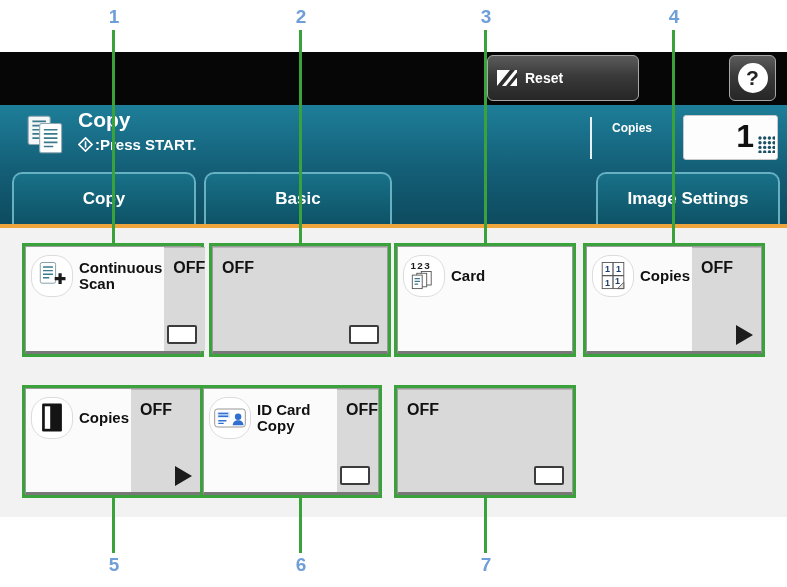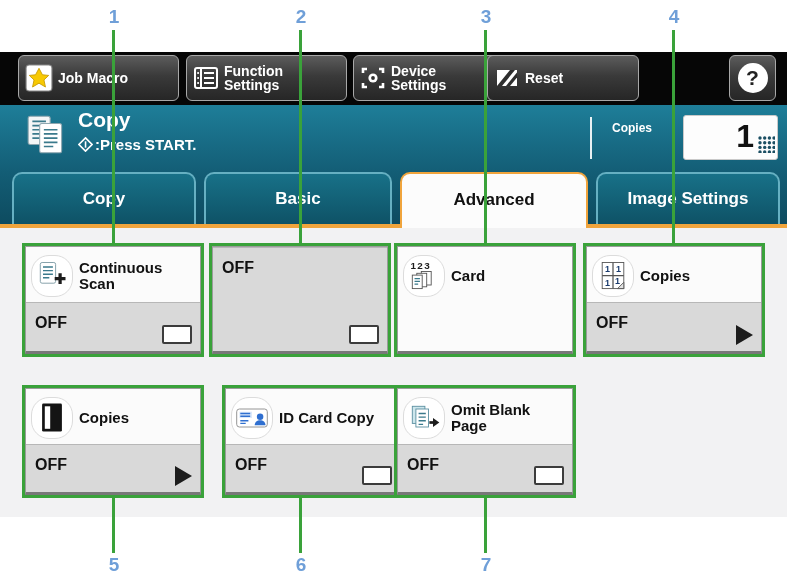--- a/index.html
+++ b/index.html
@@ -47,21 +47,21 @@
   .tab.sel{top:172px;height:56px;background:#fcfcfc;border:2px solid #f0a43c;border-bottom:none;
            color:#111;z-index:3;line-height:52px;}
   .orange-line{position:absolute;left:0;top:224px;width:787px;height:4px;background:#f0a43c;z-index:2;}
 
   
   .content{position:absolute;left:0;top:228px;width:787px;height:289px;background:#f2f2f3;}
 
   .fwrap{position:absolute;width:182px;box-sizing:border-box;border:3px solid #3aa23a;z-index:5;cursor:pointer;}
   .row1{top:243px;height:114px;} .row2{top:385px;height:113px;}
   .fbtn{width:100%;height:100%;box-sizing:border-box;border:1px solid #9b9b9b;border-bottom:3px solid #787878;
-        background:#fbfbfb;display:flex;flex-direction:column;}
+        background:#fbfbfb;display:flex;flex-direction:row;}
   .fbtn-top{height:52px;display:flex;align-items:center;padding:3px 2px 0 5px;}
   .tile{width:40px;height:40px;flex:0 0 auto;background:#fff;border:1px solid #dcdcdc;border-radius:18px;
         margin-right:6px;display:flex;align-items:center;justify-content:center;}
   .flabel{font-size:15px;font-weight:bold;color:#111;line-height:1.08;}
   .fstatus{flex:1;background:#d9d9d9;border-top:1px solid #b7b7b7;position:relative;
            padding:11px 0 0 9px;font-size:16px;font-weight:bold;color:#111;}
   .checkbox{position:absolute;right:8px;bottom:7px;width:26px;height:15px;background:#fff;
             border:2px solid #3c3c3c;border-radius:2px;}
   .checkbox.checked{border-color:#2b50dd;background:#cfe2fa;}
   .arrow{position:absolute;right:8px;bottom:6px;width:0;height:0;
@@ -82,52 +82,22 @@
   <div class="co-line top" style="left:672px"></div>
   <span class="co-num bot" style="left:99px">5</span>
   <span class="co-num bot" style="left:286px">6</span>
   <span class="co-num bot" style="left:471px">7</span>
   <div class="co-line bot" style="left:112px"></div>
   <div class="co-line bot" style="left:299px"></div>
   <div class="co-line bot" style="left:484px"></div>
 
   <div class="toolbar"></div>
 
-  <div class="tb-btn" style="left:18px;width:161px">
-    <span class="ic">
-      <svg width="28" height="28" viewBox="0 0 26 26">
-          <rect x="1" y="1" width="24" height="24" rx="3" fill="#fff" stroke="#888"></rect>
-          <polygon points="13,4 16.2,10 22,10.6 17.6,14.8 19,21.4 13,17.8 7,21.4 8.4,14.8 4,10.6 9.8,10" fill="#f7c903" stroke="#c79a00" stroke-width="0.8"></polygon>
-        </svg>
-    </span>
-    <span>Job Macro</span>
-  </div>
-
-  <div class="tb-btn" style="left:186px;width:161px">
-    <span class="ic">
-      <svg width="26" height="26" viewBox="0 0 26 26">
-          <rect x="2" y="3" width="22" height="20" rx="2" fill="none" stroke="#fff" stroke-width="2"></rect>
-          <path d="M8 3v20" stroke="#fff" stroke-width="2"></path>
-          <path d="M11 8h10M11 13h10M11 18h10" stroke="#fff" stroke-width="2"></path>
-          <path d="M4.3 8h1.6M4.3 13h1.6M4.3 18h1.6" stroke="#fff" stroke-width="2"></path>
-        </svg>
-    </span>
-    <span style="width:70px">Function Settings</span>
-  </div>
-
-  <div class="tb-btn" style="left:353px;width:157px">
-    <span class="ic">
-      <svg width="26" height="26" viewBox="0 0 26 26">
-          <path d="M3 8V4h4M19 4h4v4M23 18v4h-4M7 22H3v-4" stroke="#fff" stroke-width="2.6" fill="none"></path>
-          <circle cx="13" cy="13" r="4.6" fill="#fff"></circle>
-          <circle cx="13" cy="13" r="1.9" fill="#2e2e2e"></circle>
-        </svg>
-    </span>
-    <span style="width:64px">Device Settings</span>
-  </div>
+
+
 
   <div class="tb-btn" style="left:487px;width:152px">
     <span class="ic">
       <svg width="26" height="26" viewBox="0 0 26 26">
           <rect x="3" y="5" width="20" height="16" fill="#fff"></rect>
           <polygon points="3,21 8,21 21,5 16,5" fill="#2e2e2e"></polygon>
           <polygon points="12,21 16,21 23,12.5 23,7.5" fill="#2e2e2e"></polygon>
         </svg>
     </span>
     <span>Reset</span>
@@ -179,21 +149,20 @@
             <circle cx="12.4" cy="17" r="1.7"></circle>
             <circle cx="17" cy="17" r="1.7"></circle>
         </g>
       </svg>
     </span>
   </div>
 
   <div class="orange-line"></div>
   <div class="tab" style="left:12px;width:184px">Copy</div>
   <div class="tab" style="left:204px;width:188px">Basic</div>
-  <div class="tab sel" style="left:400px;width:188px">Advanced</div>
   <div class="tab" style="left:596px;width:184px">Image Settings</div>
 
   <div class="content"></div>
 
   <div class="fwrap row1" style="left:22px">
     <div class="fbtn">
       <div class="fbtn-top">
         <span class="tile">
           <svg width="36" height="36" viewBox="0 0 40 40">
               <rect x="7" y="5" width="17" height="23" rx="2" fill="#fff" stroke="#7a99a3"></rect>
@@ -274,21 +243,21 @@
         </span>
         <span class="flabel">Copies</span>
       </div>
       <div class="fstatus">
         <span>OFF</span>
         <span class="arrow"></span>
       </div>
     </div>
   </div>
 
-  <div class="fwrap row2" style="left:222px">
+  <div class="fwrap row2" style="left:200px">
     <div class="fbtn">
       <div class="fbtn-top">
         <span class="tile">
           <svg width="36" height="36" viewBox="0 0 40 40">
               <rect x="3" y="10" width="34" height="20" rx="3" fill="#fff" stroke="#8a8a8a"></rect>
               <rect x="6" y="13" width="14" height="7" fill="#dce9fb"></rect>
               <path d="M7 15h11M7 18h11M7 23h9M7 26h6" stroke="#2f6fd0" stroke-width="1.6"></path>
               <circle cx="29" cy="18.5" r="3.6" fill="#2f6fd0"></circle>
               <path d="M23 28c0-3.4 2.7-5.6 6-5.6s6 2.2 6 5.6z" fill="#2f6fd0"></path>
             </svg>
@@ -297,32 +266,20 @@
       </div>
       <div class="fstatus">
         <span>OFF</span>
         <span class="checkbox"></span>
       </div>
     </div>
   </div>
 
   <div class="fwrap row2" style="left:394px">
     <div class="fbtn">
-      <div class="fbtn-top">
-        <span class="tile">
-          <svg width="36" height="36" viewBox="0 0 40 40">
-              <rect x="7" y="7" width="14" height="19" fill="#cde6ec" stroke="#5b8fa0"></rect>
-              <rect x="11" y="10" width="14" height="20" fill="#fff" stroke="#5b8fa0"></rect>
-              <path d="M14 15h8M14 19h8M14 23h8M14 27h5" stroke="#3b7a8c" stroke-width="1.5"></path>
-              <path d="M26 25h5" stroke="#1c1c1c" stroke-width="3"></path>
-              <path d="M30 20l7 5-7 5z" fill="#1c1c1c"></path>
-            </svg>
-        </span>
-        <span class="flabel">Omit Blank Page</span>
-      </div>
       <div class="fstatus">
         <span>OFF</span>
         <span class="checkbox"></span>
       </div>
     </div>
   </div>
 
 </div>
 
 </body></html>

